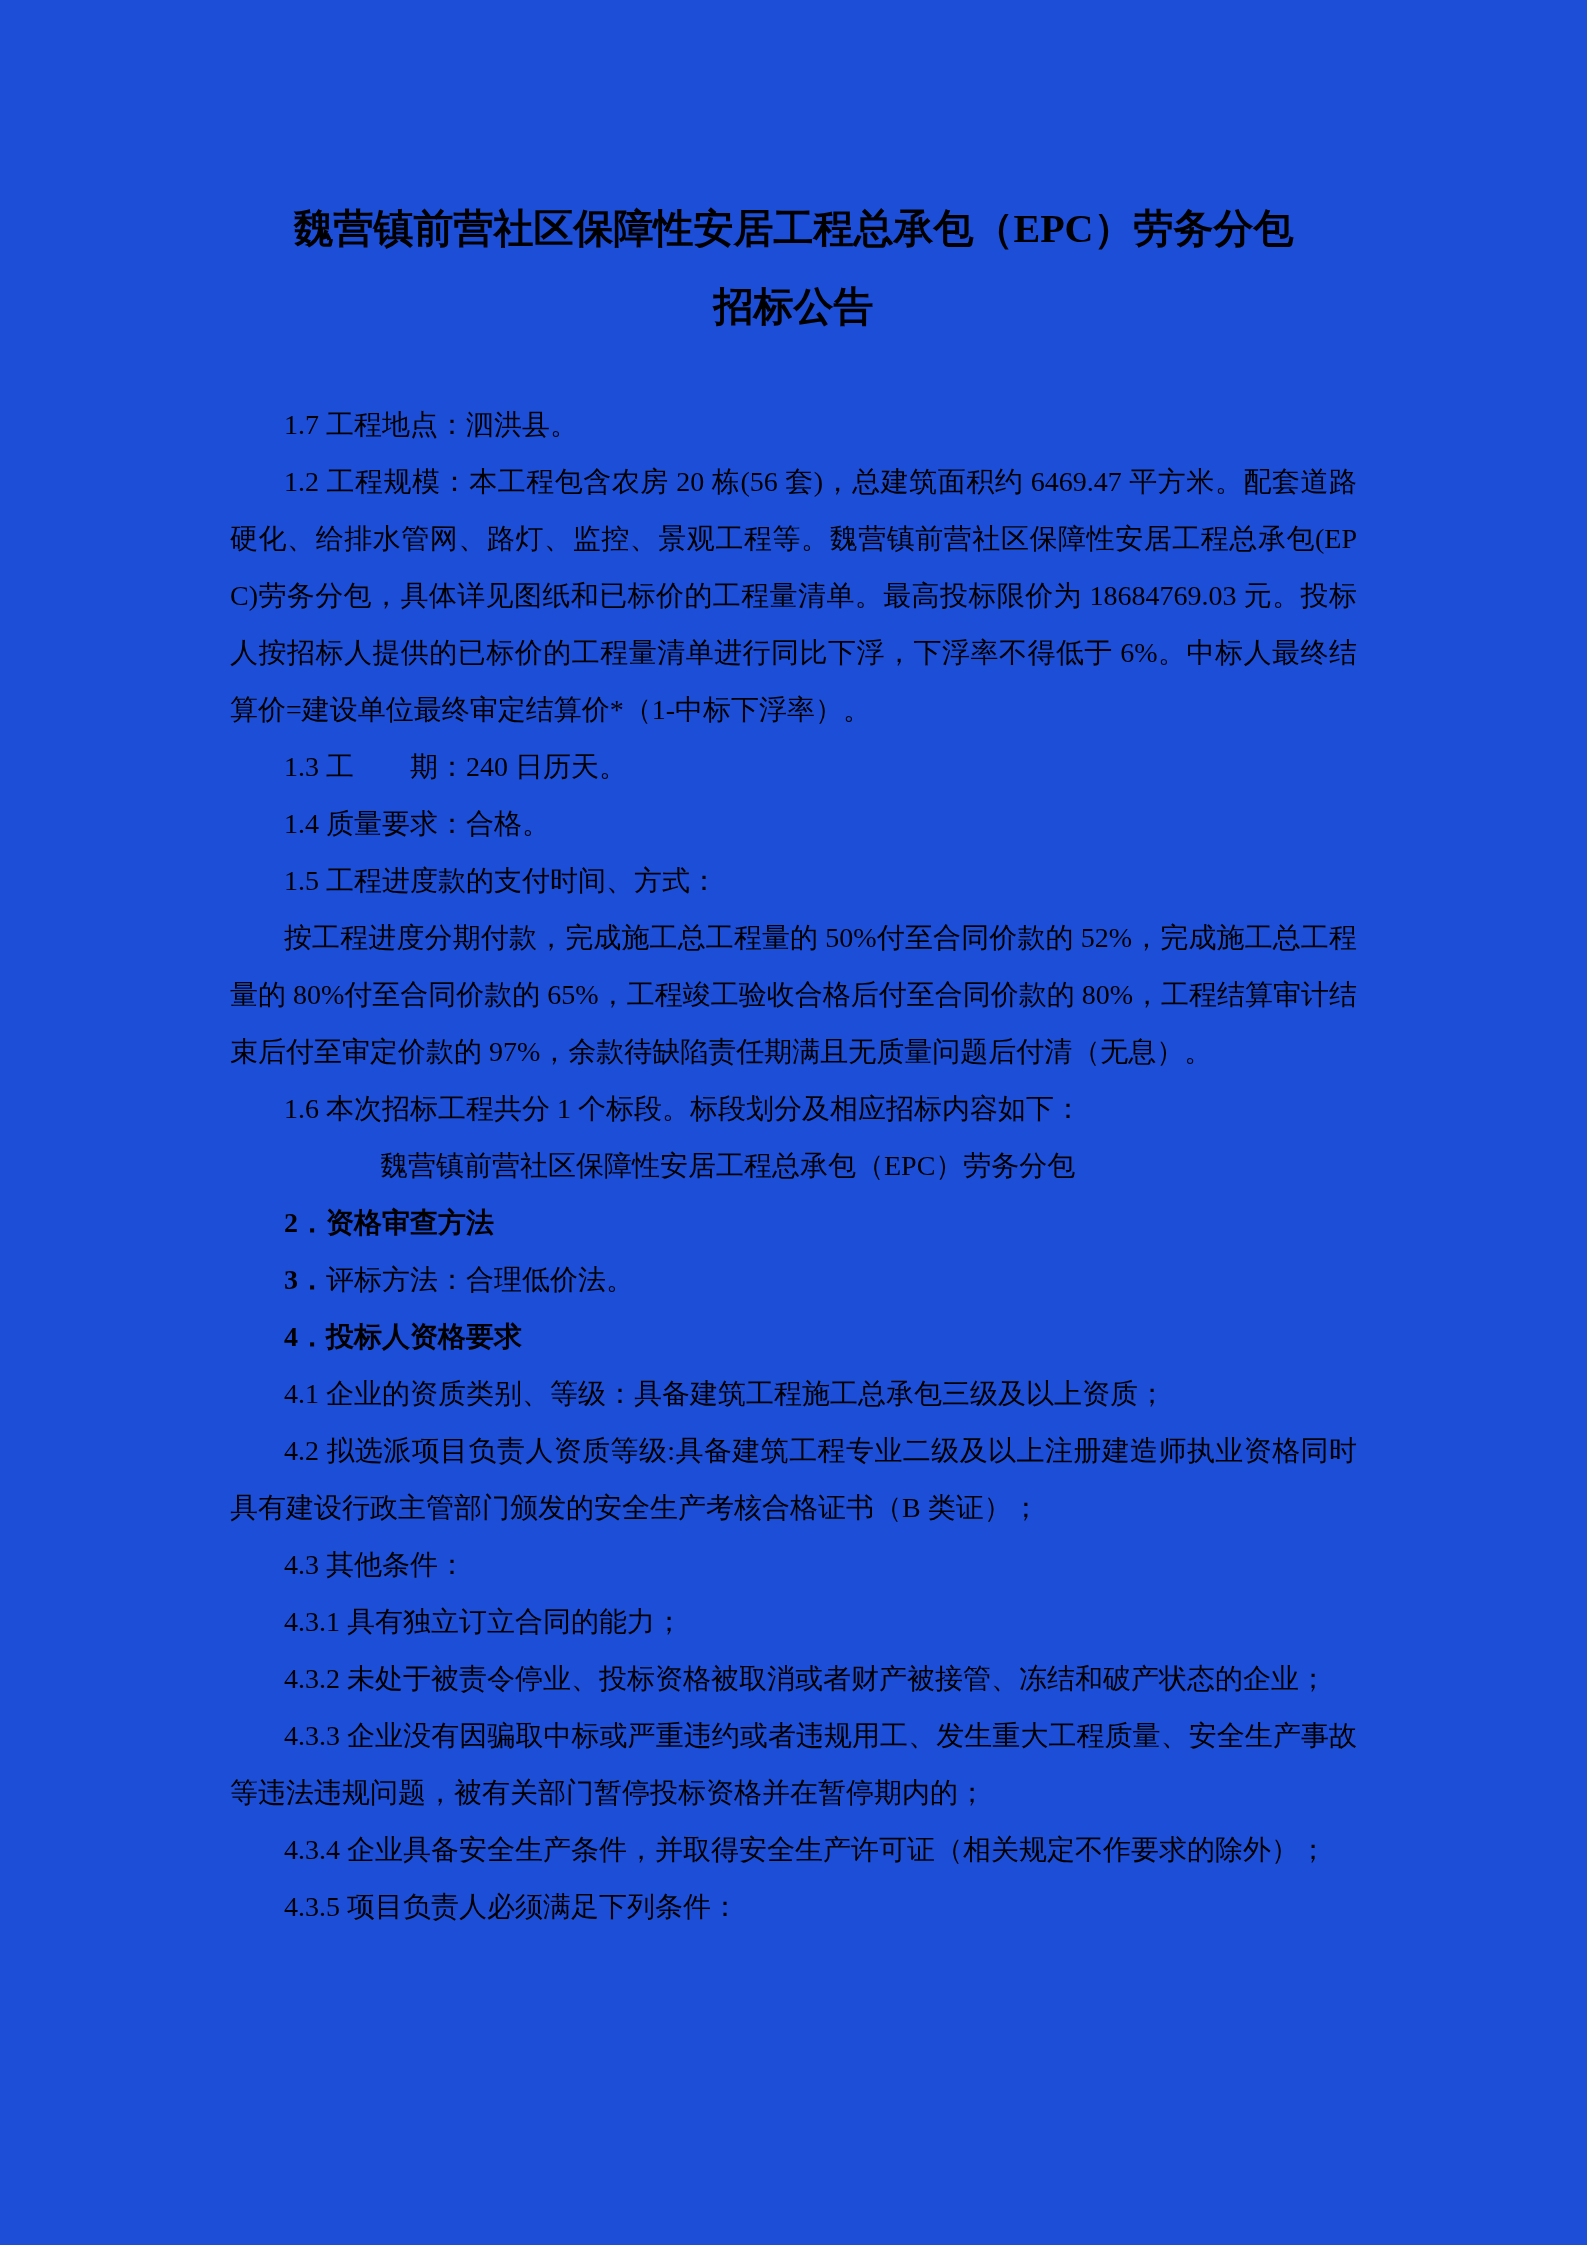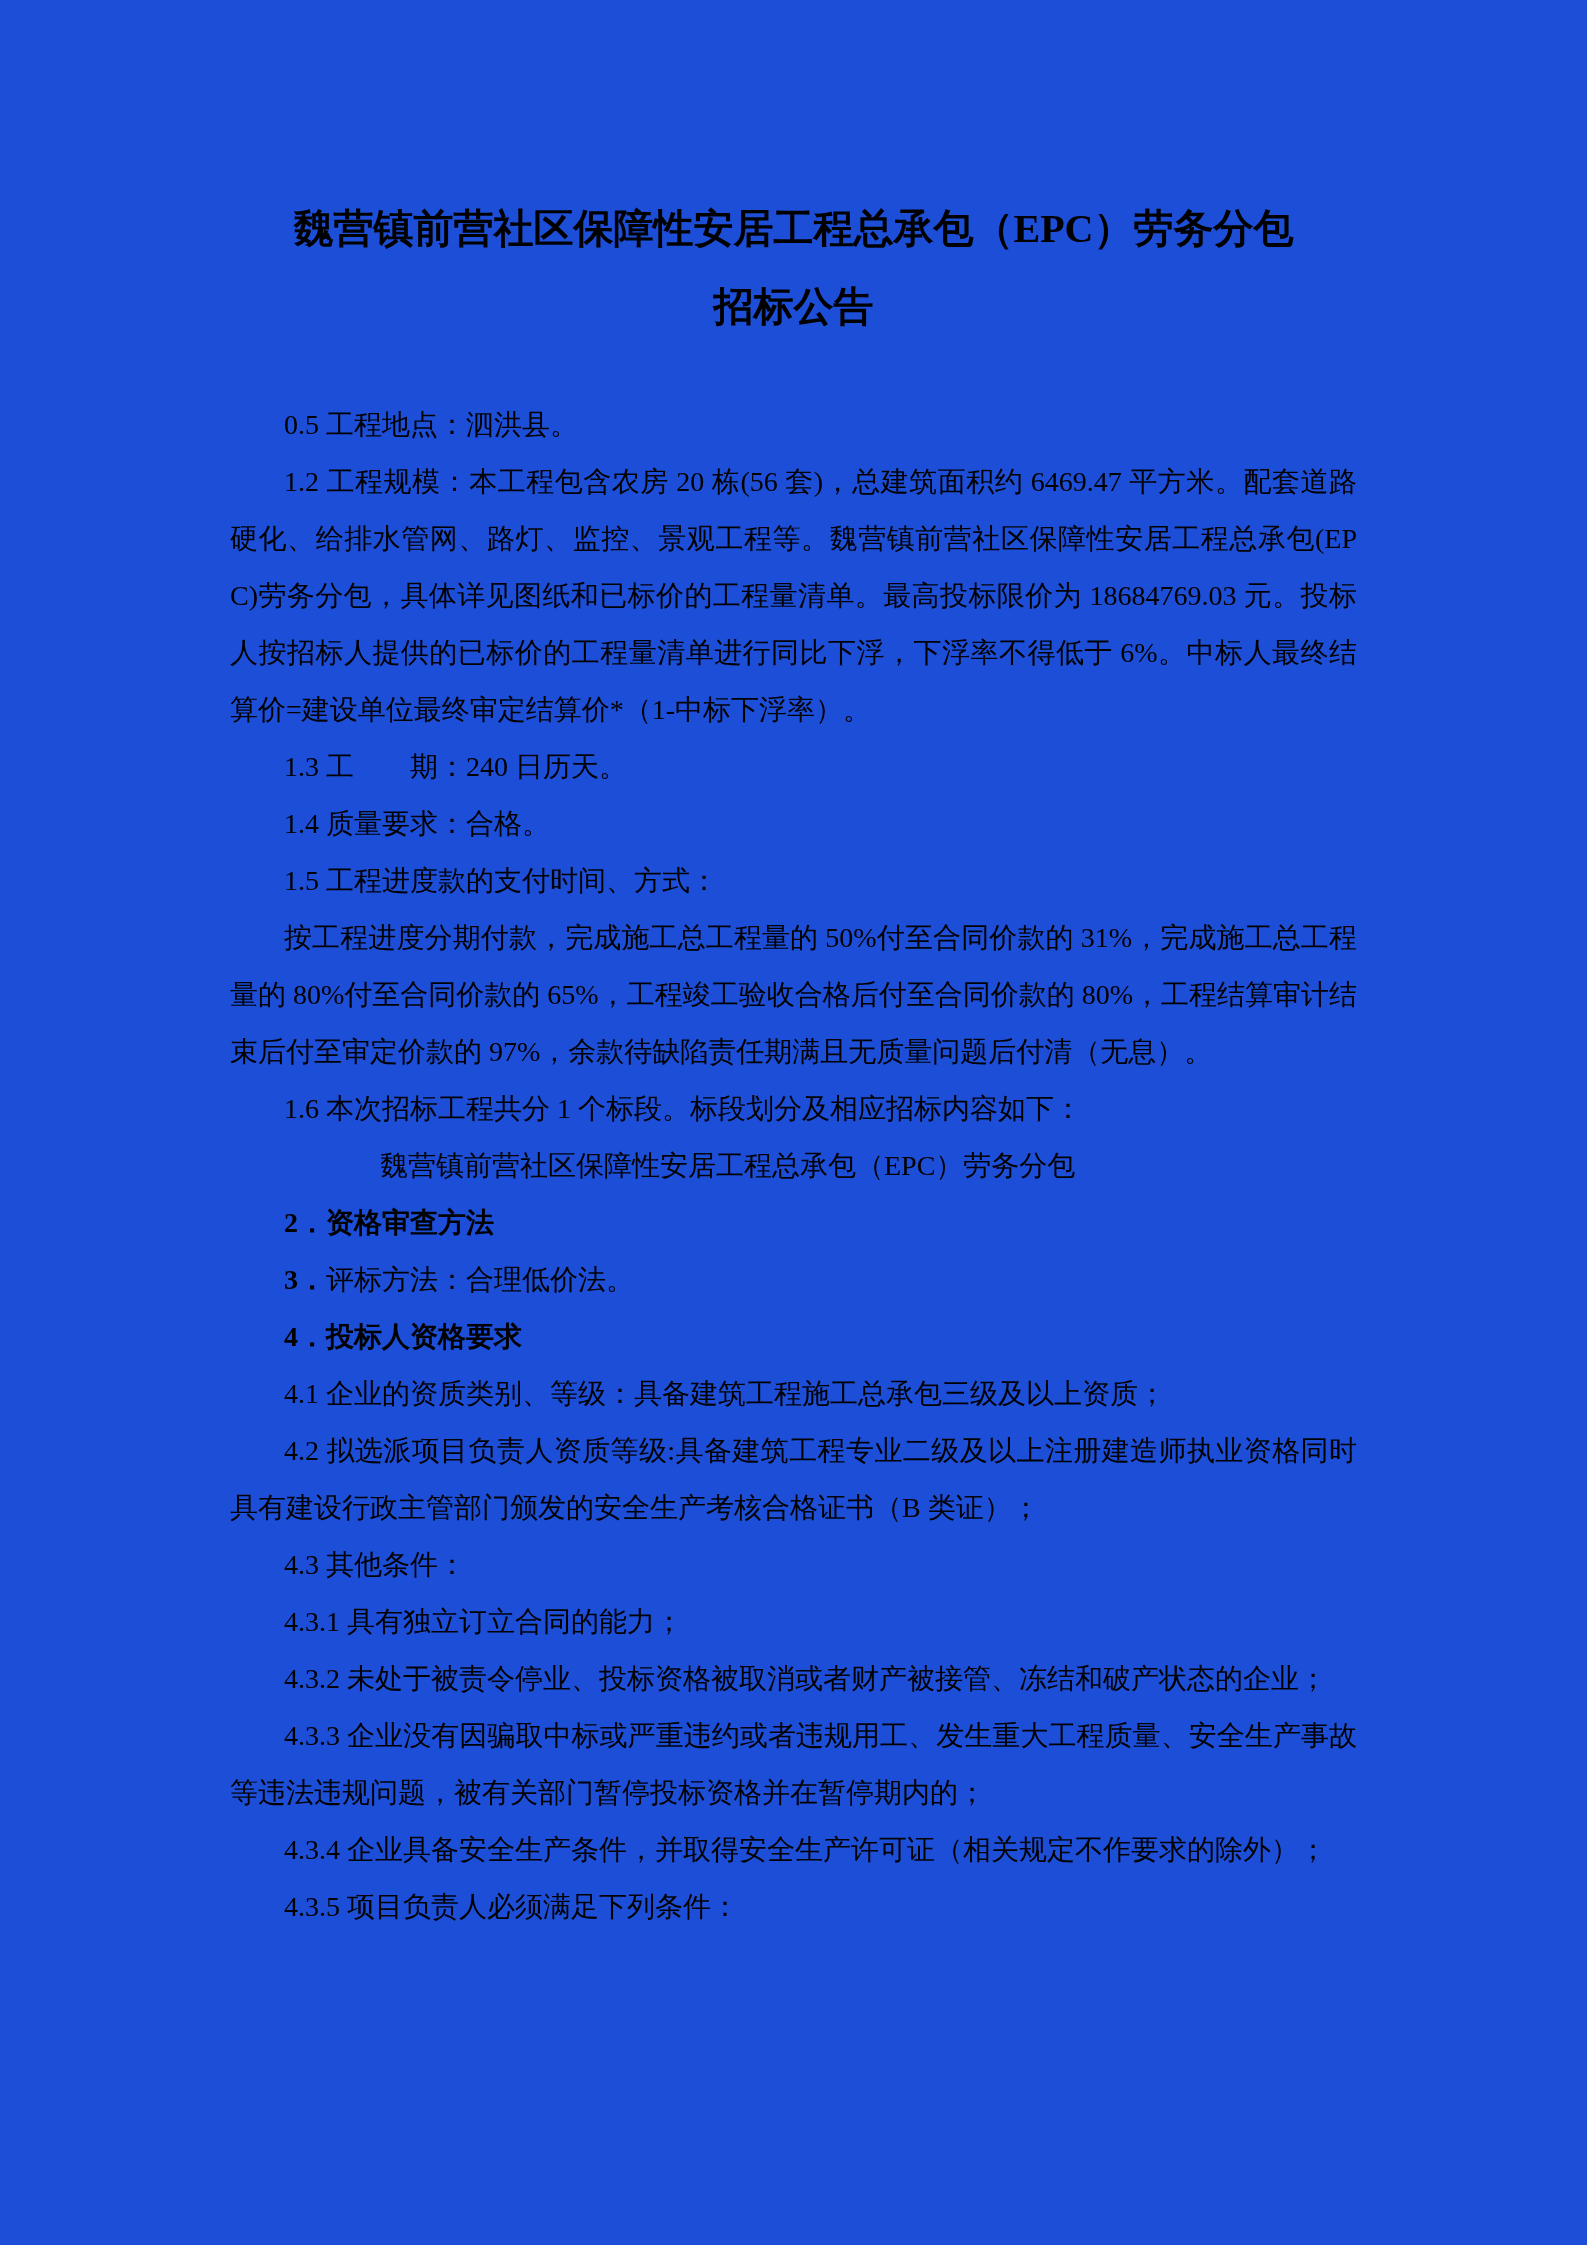--- a/index.html
+++ b/index.html
@@ -37,26 +37,26 @@
 </head>
 <body>
 
 <div class="page">
 
   <div class="title-block">
     <div>魏营镇前营社区保障性安居工程总承包（EPC）劳务分包</div>
     <div>招标公告</div>
   </div>
 
-  <p class="para">0.5 工程地点：泗洪县。</p>
+  <p class="para">1.7 工程地点：泗洪县。</p>
   <p class="para">1.2 工程规模：本工程包含农房 20 栋(56 套)，总建筑面积约 6469.47 平方米。配套道路硬化、给排水管网、路灯、监控、景观工程等。魏营镇前营社区保障性安居工程总承包(EPC)劳务分包，具体详见图纸和已标价的工程量清单。最高投标限价为 18684769.03 元。投标人按招标人提供的已标价的工程量清单进行同比下浮，下浮率不得低于 6%。中标人最终结算价=建设单位最终审定结算价*（1-中标下浮率）。</p>
   <p class="para">1.3 工　　期：240 日历天。</p>
   <p class="para">1.4 质量要求：合格。</p>
   <p class="para">1.5 工程进度款的支付时间、方式：</p>
-  <p class="para">按工程进度分期付款，完成施工总工程量的 50%付至合同价款的 31%，完成施工总工程量的 80%付至合同价款的 65%，工程竣工验收合格后付至合同价款的 80%，工程结算审计结束后付至审定价款的 97%，余款待缺陷责任期满且无质量问题后付清（无息）。</p>
+  <p class="para">按工程进度分期付款，完成施工总工程量的 50%付至合同价款的 52%，完成施工总工程量的 80%付至合同价款的 65%，工程竣工验收合格后付至合同价款的 80%，工程结算审计结束后付至审定价款的 97%，余款待缺陷责任期满且无质量问题后付清（无息）。</p>
   <p class="para">1.6 本次招标工程共分 1 个标段。标段划分及相应招标内容如下：</p>
   <p class="para deep-indent">魏营镇前营社区保障性安居工程总承包（EPC）劳务分包</p>
   <p class="para bold">2．资格审查方法</p>
   <p class="para"><span class="num-bold">3．</span><span>评标方法：合理低价法。</span></p>
   <p class="para bold">4．投标人资格要求</p>
   <p class="para">4.1 企业的资质类别、等级：具备建筑工程施工总承包三级及以上资质；</p>
   <p class="para">4.2 拟选派项目负责人资质等级:具备建筑工程专业二级及以上注册建造师执业资格同时具有建设行政主管部门颁发的安全生产考核合格证书（B 类证）；</p>
   <p class="para">4.3 其他条件：</p>
   <p class="para">4.3.1 具有独立订立合同的能力；</p>
   <p class="para">4.3.2 未处于被责令停业、投标资格被取消或者财产被接管、冻结和破产状态的企业；</p>

